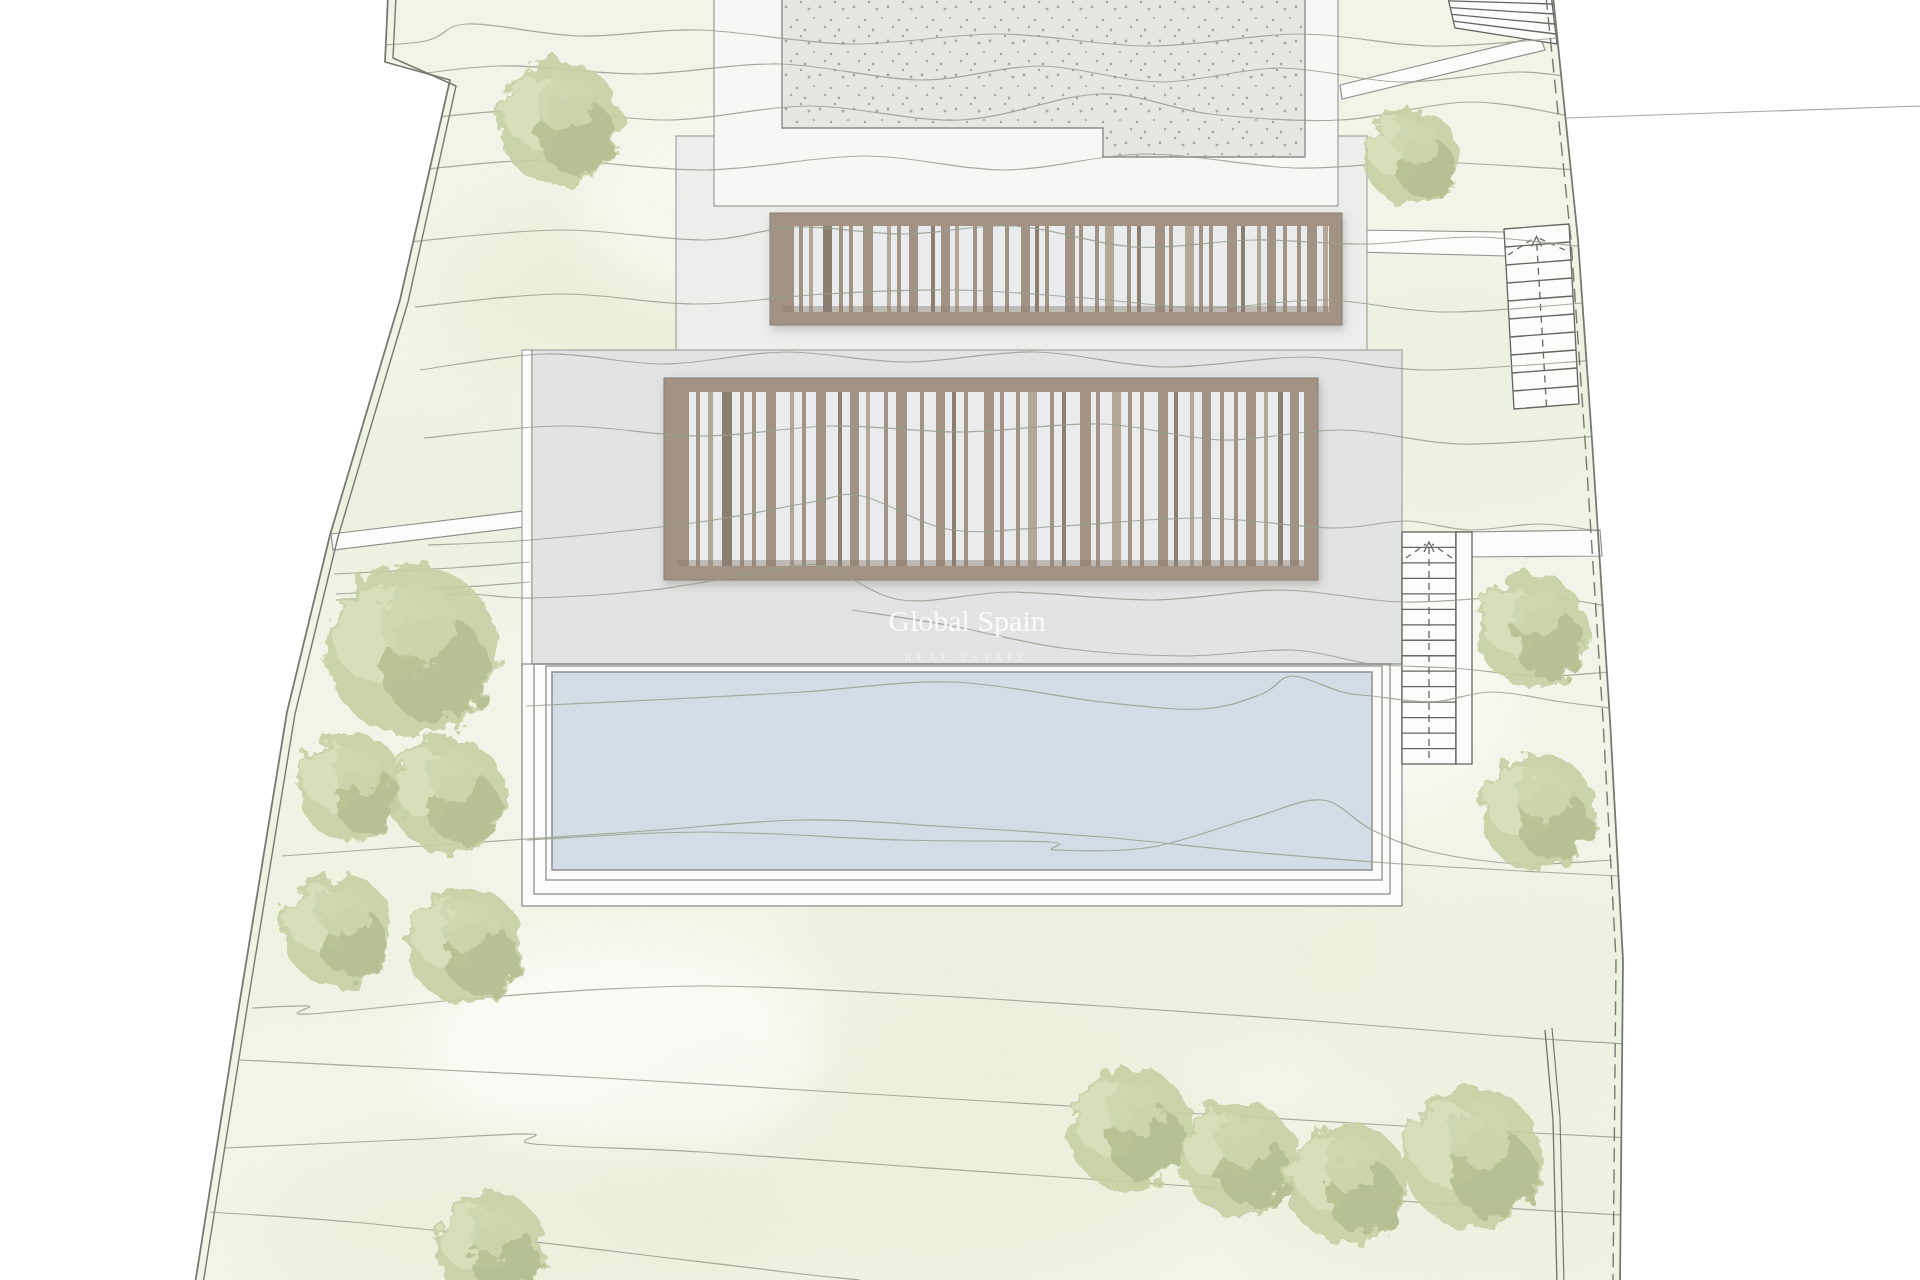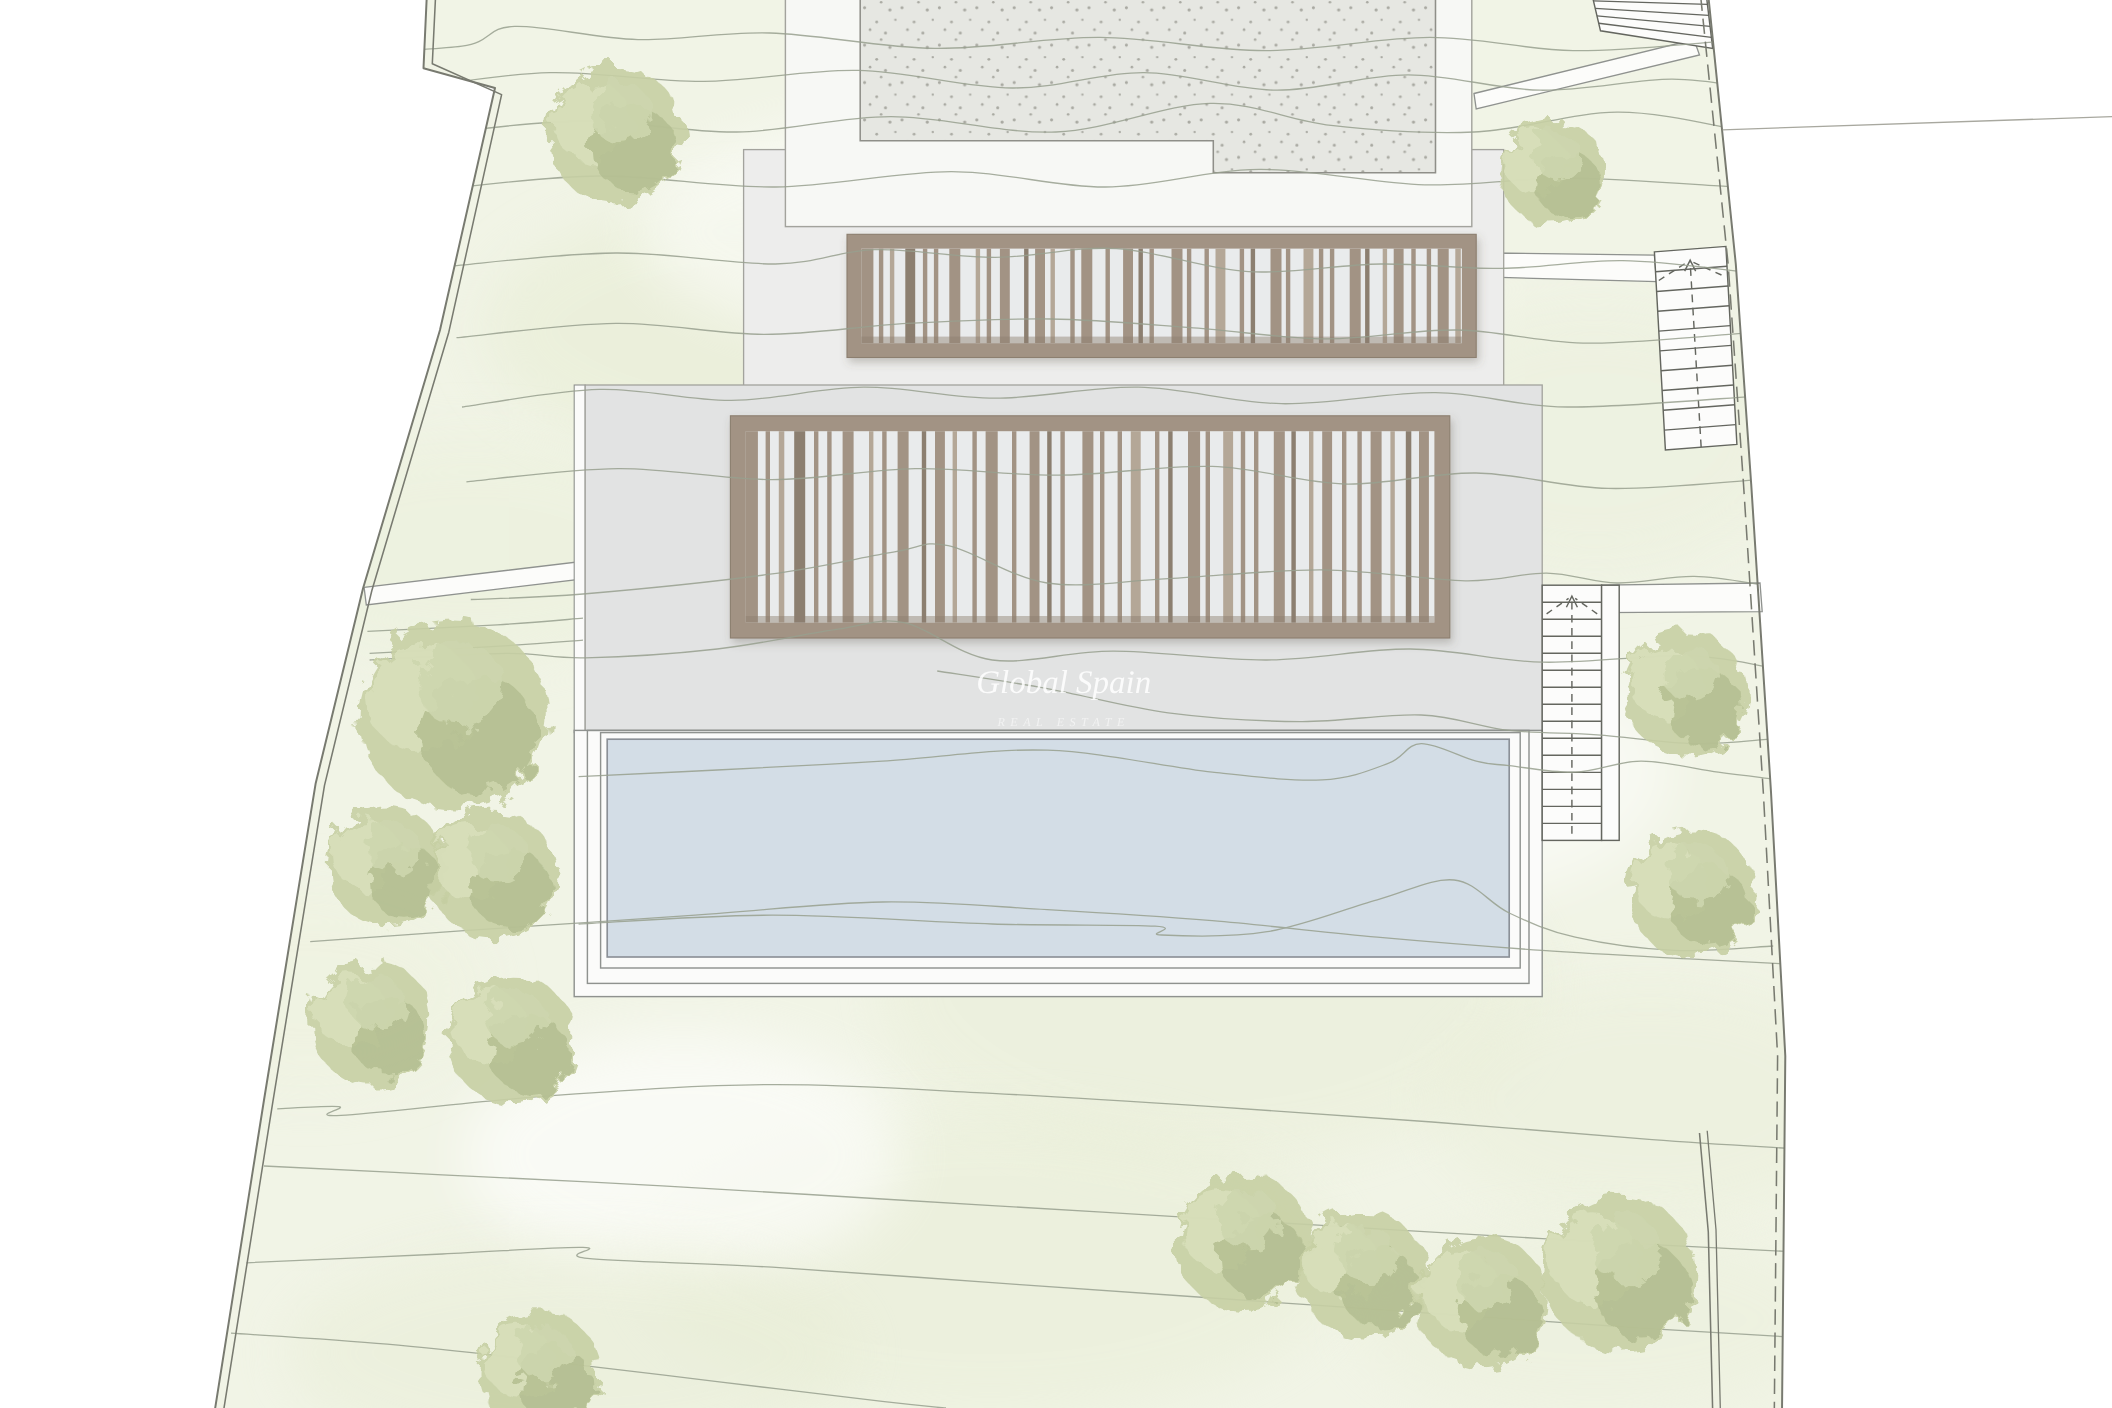--- a/index.html
+++ b/index.html
@@ -1,20 +1,20 @@
 <!DOCTYPE html>
 <html><head>
 <meta charset="utf-8">
 <style>
   html,body{margin:0;padding:0;background:#ffffff;}
   #stage{position:relative;width:1920px;height:1280px;overflow:hidden;background:#ffffff;
          font-family:"Liberation Sans",sans-serif;}
   #plan{position:absolute;left:0;top:0;}
   .watermark{position:absolute;left:837px;top:604px;width:260px;text-align:center;
-             font-family:"Liberation Serif",serif;pointer-events:none;font-style:italic;}
+             font-family:"Liberation Serif",serif;pointer-events:none;}
   .wm1{font-size:30px;color:rgba(255,255,255,0.85);line-height:1.1;}
   .wm2{font-size:11px;letter-spacing:5px;color:rgba(255,255,255,0.55);margin-top:14px;}
 </style>
 </head>
 <body>
 
 <div id="stage">
   <svg id="plan" xmlns="http://www.w3.org/2000/svg" width="1920" height="1280" viewBox="0 0 1920 1280">
       <defs>
         <clipPath id="plotClip">

